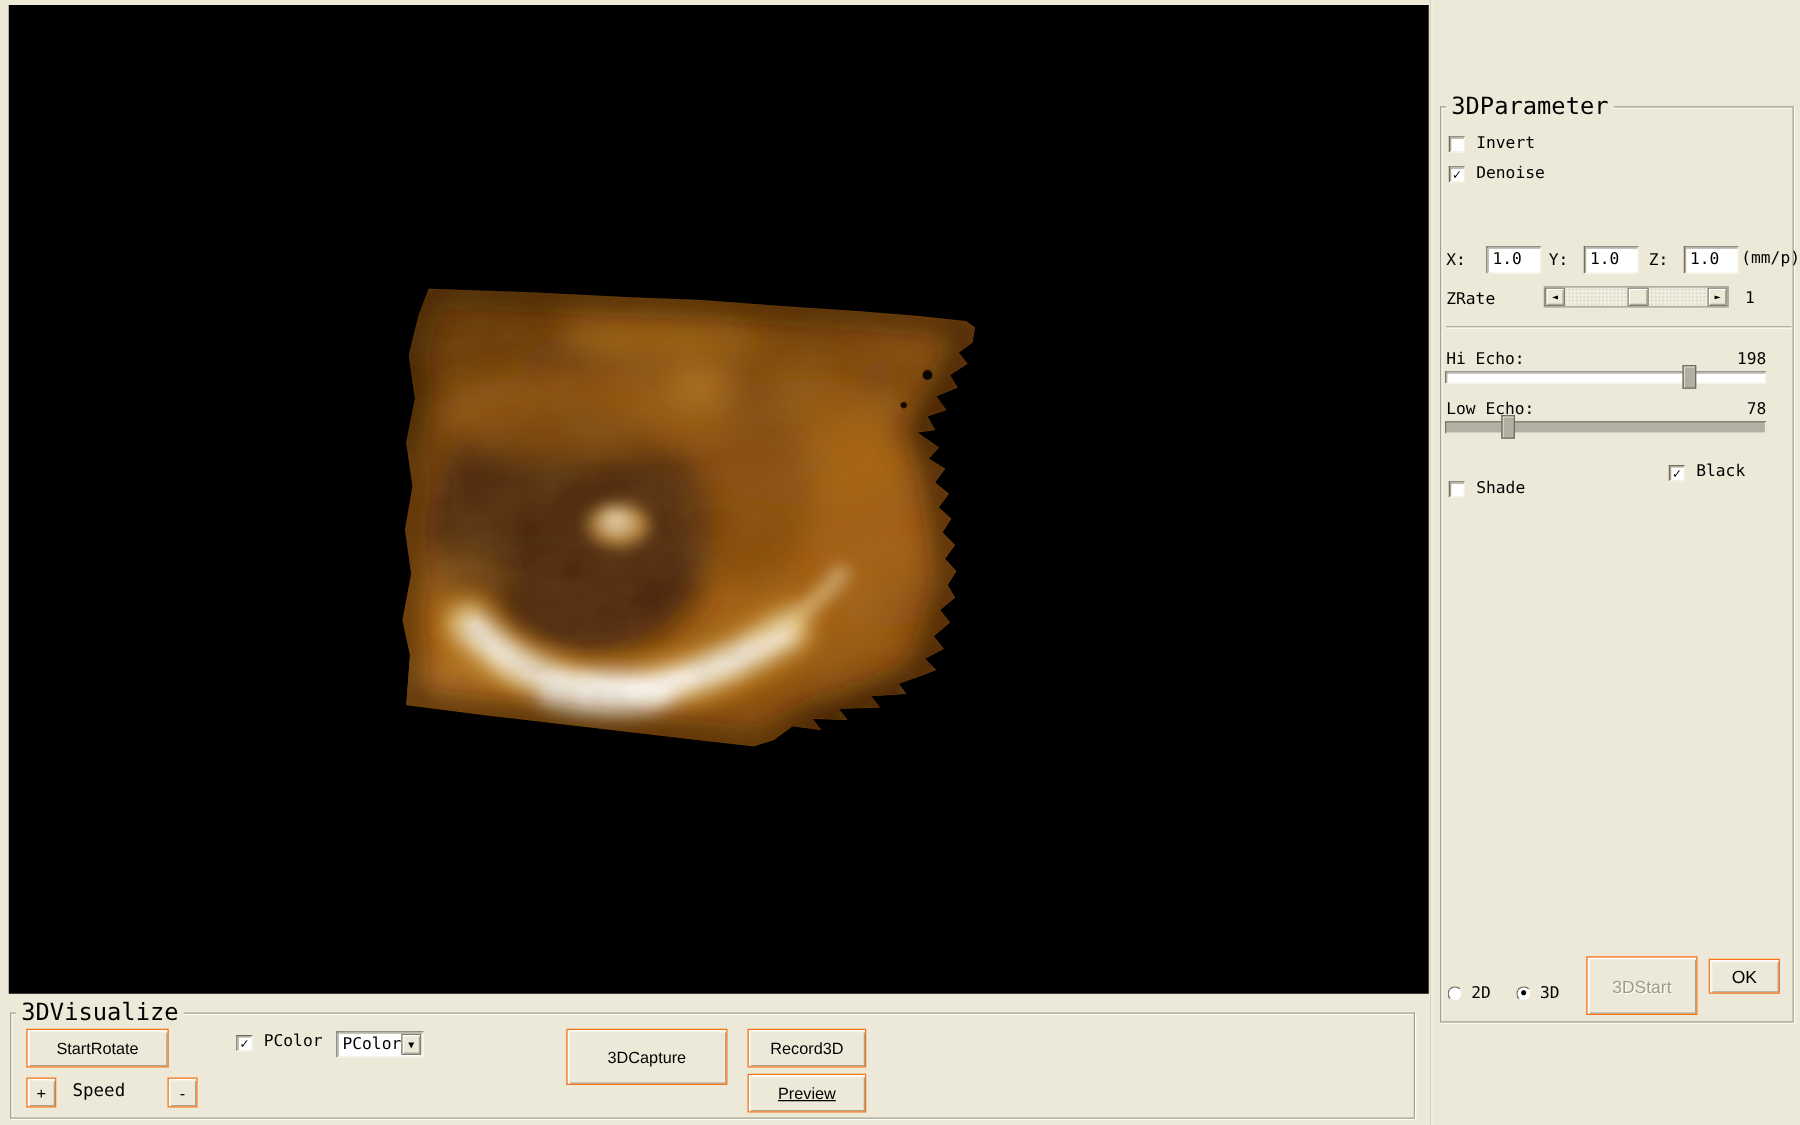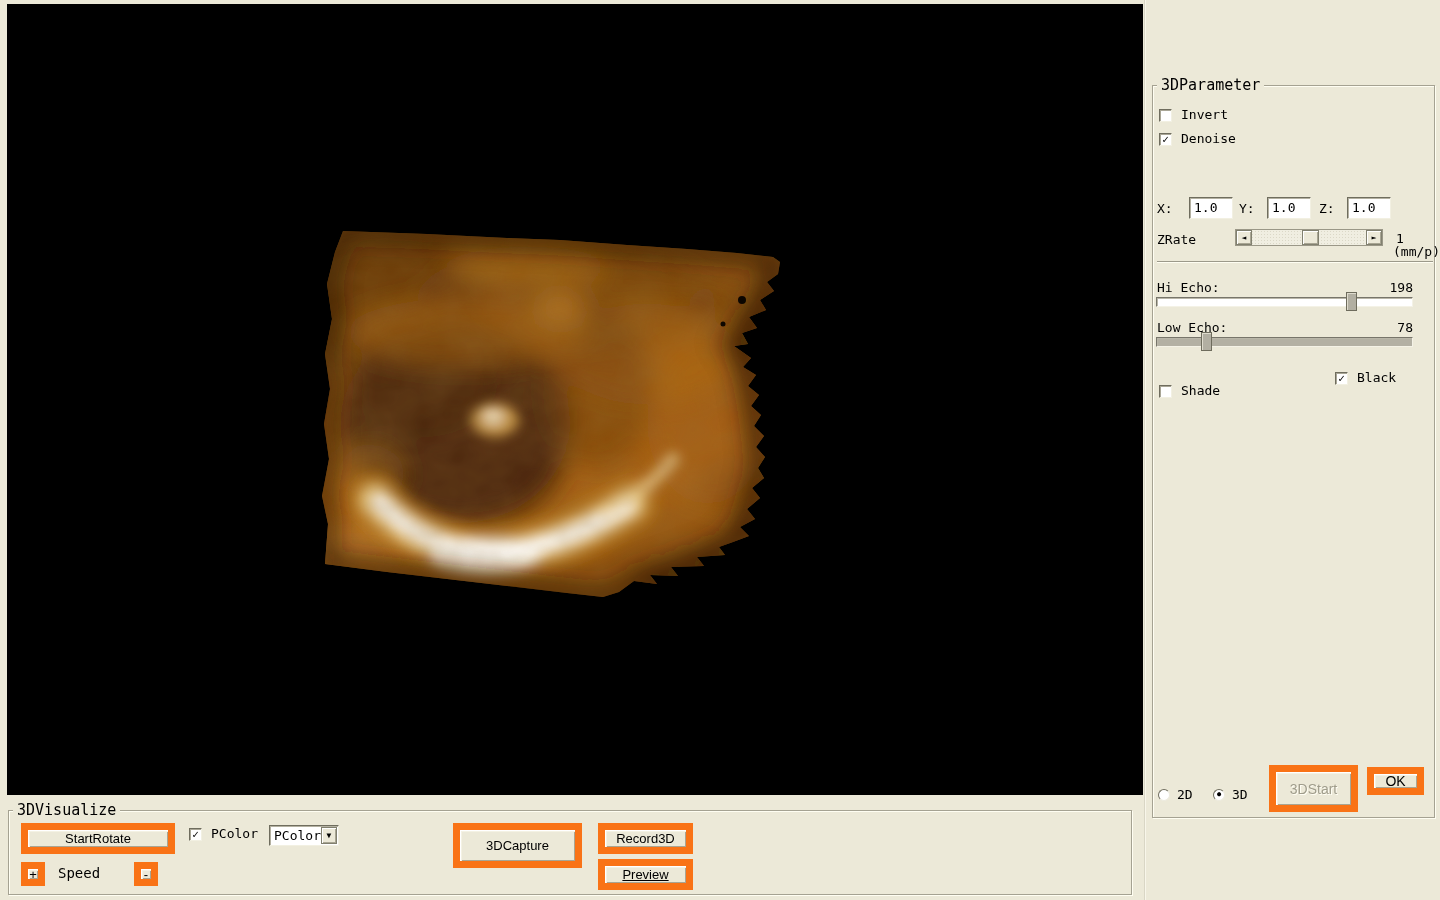--- a/index.html
+++ b/index.html
@@ -21,27 +21,27 @@
     border-left:1px solid #d9d6c5; border-right:1px solid #f8f6ea; }
 
   
   .groupbox {
     position:absolute;
     border:1px solid #a5a292;
     box-shadow: inset 1px 1px 0 #fffef2, 1px 1px 0 #fffef2;
   }
   .groupbox-label {
     position:absolute; top:-8px; left:4px; padding:0 4px;
-    background:#ece9d8; font-size:15px; line-height:15px; white-space:nowrap;
+    background:#ece9d8; font-size:19px; line-height:15px; white-space:nowrap;
   }
 
   
   .btn {
     position:absolute; background:#ece9d8;
-    border:7px solid #f97316;
+    border:1px solid #f97316;
     box-shadow: inset 1px 1px 0 #ffffff, inset 2px 2px 0 #f4f2e4,
                 inset -1px -1px 0 #a8a593;
     display:flex; align-items:center; justify-content:center;
     font-size:14px; cursor:pointer; white-space:nowrap;
   }
   .btn.small { font-size:13px; }
   .btn.disabled { color:#9f9c8b; text-shadow:1px 1px 0 #fffef4; cursor:default; }
 
   .field {
     position:absolute; background:#fff;
@@ -231,21 +231,21 @@
       <span class="lbl">Denoise</span>
     </span>
 
 
     <span class="label" style="left:4px; top:115px;">X:</span>
     <div class="field" style="left:36px; top:111px; width:44px; height:22px;">1.0</div>
     <span class="label" style="left:86px; top:115px;">Y:</span>
     <div class="field" style="left:114px; top:111px; width:44px; height:22px;">1.0</div>
     <span class="label" style="left:166px; top:115px;">Z:</span>
     <div class="field" style="left:194px; top:111px; width:44px; height:22px;">1.0</div>
-    <span class="label" style="left:240px; top:113px;margin-top:45px;">(mm/p)</span>
+    <span class="label" style="left:240px; top:113px;">(mm/p)</span>
 
     <span class="label" style="left:4px; top:146px;">ZRate</span>
     <div class="scrollbar">
       <span class="sbtn left">◄</span>
       <span class="sthumb"></span>
       <span class="sbtn right">►</span>
     </div>
     <span class="label" style="left:243px; top:145px;">1</span>
 
     <div class="hsep"></div>
@@ -280,21 +280,21 @@
       <span class="lbl">3D</span>
     </span>
 
     <button class="btn disabled" id="start3d-btn" style="left:116px; top:679px; width:89px; height:47px;">3DStart</button>
     <button class="btn" style="left:214px; top:681px; width:57px; height:28px;">OK</button>
   </div>
 
   <div class="groupbox" id="vis-group" style="left:8px; top:810px; width:1124px; height:85px;">
     <span class="groupbox-label">3DVisualize</span>
 
-    <button class="btn small" style="left:12px; top:12px; width:154px; height:31px;">StartRotate</button>
+    <button class="btn small" style="left:12px; top:12px; width:114px; height:31px;">StartRotate</button>
 
     <span class="cb" style="left:180px; top:16px;">
       <span class="cbbox">✓</span>
       <span class="lbl">PColor</span>
     </span>
 
     <div class="combo" style="left:260px; top:14px; width:70px; height:21px;">
       <span class="ctext">PColor</span>
       <span class="cbtn">▼</span>
     </div>

